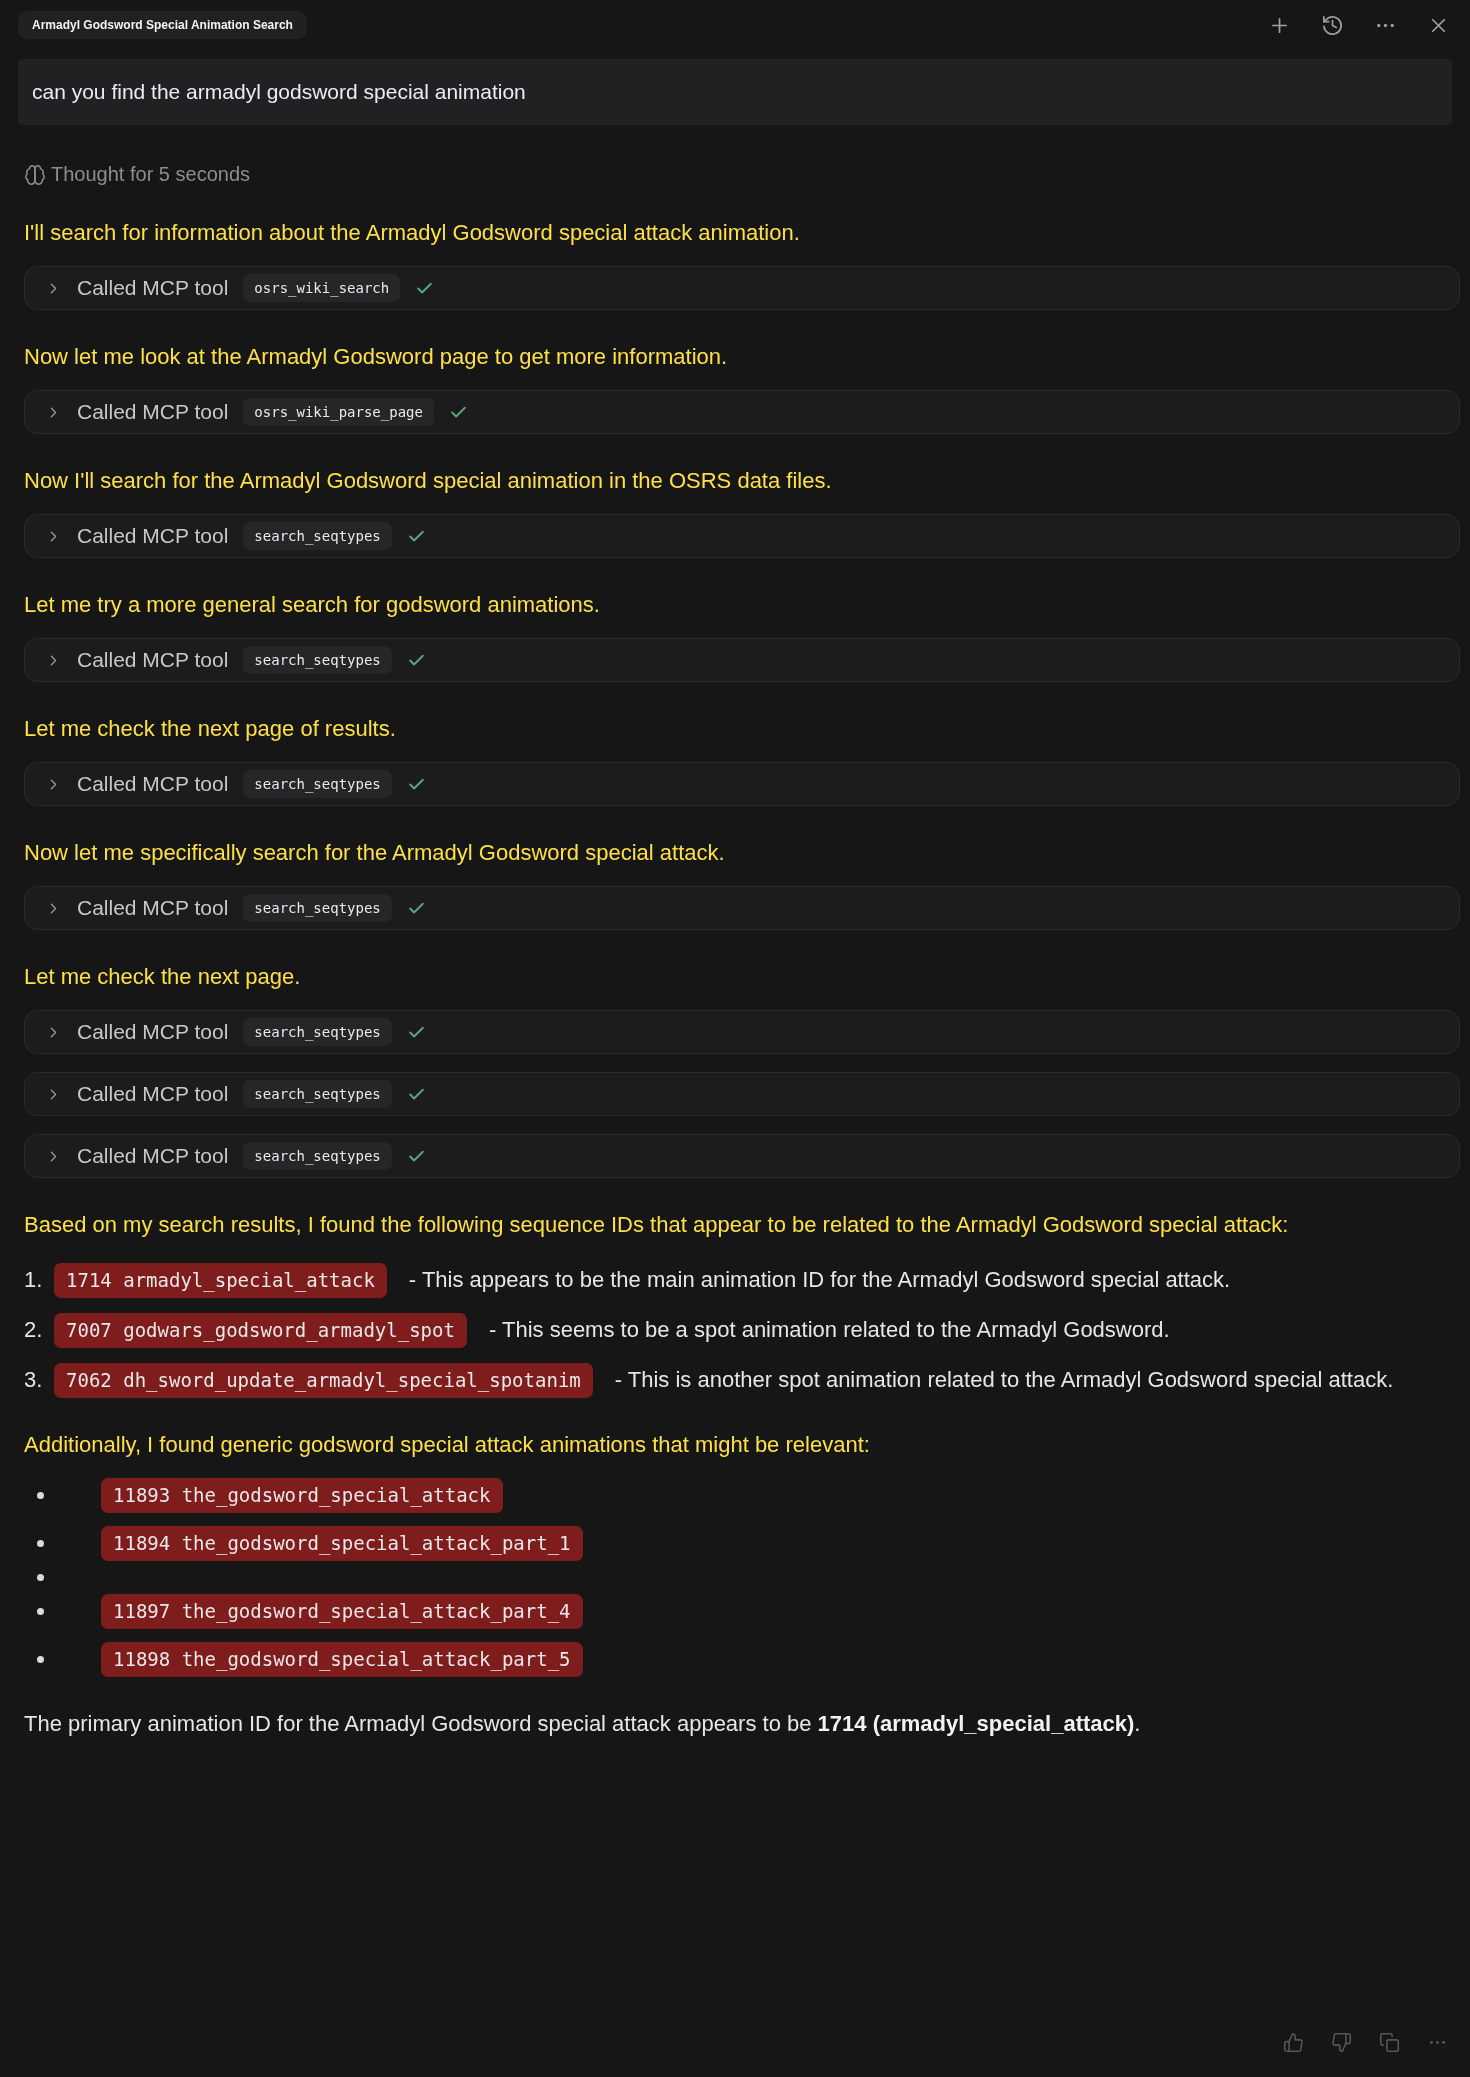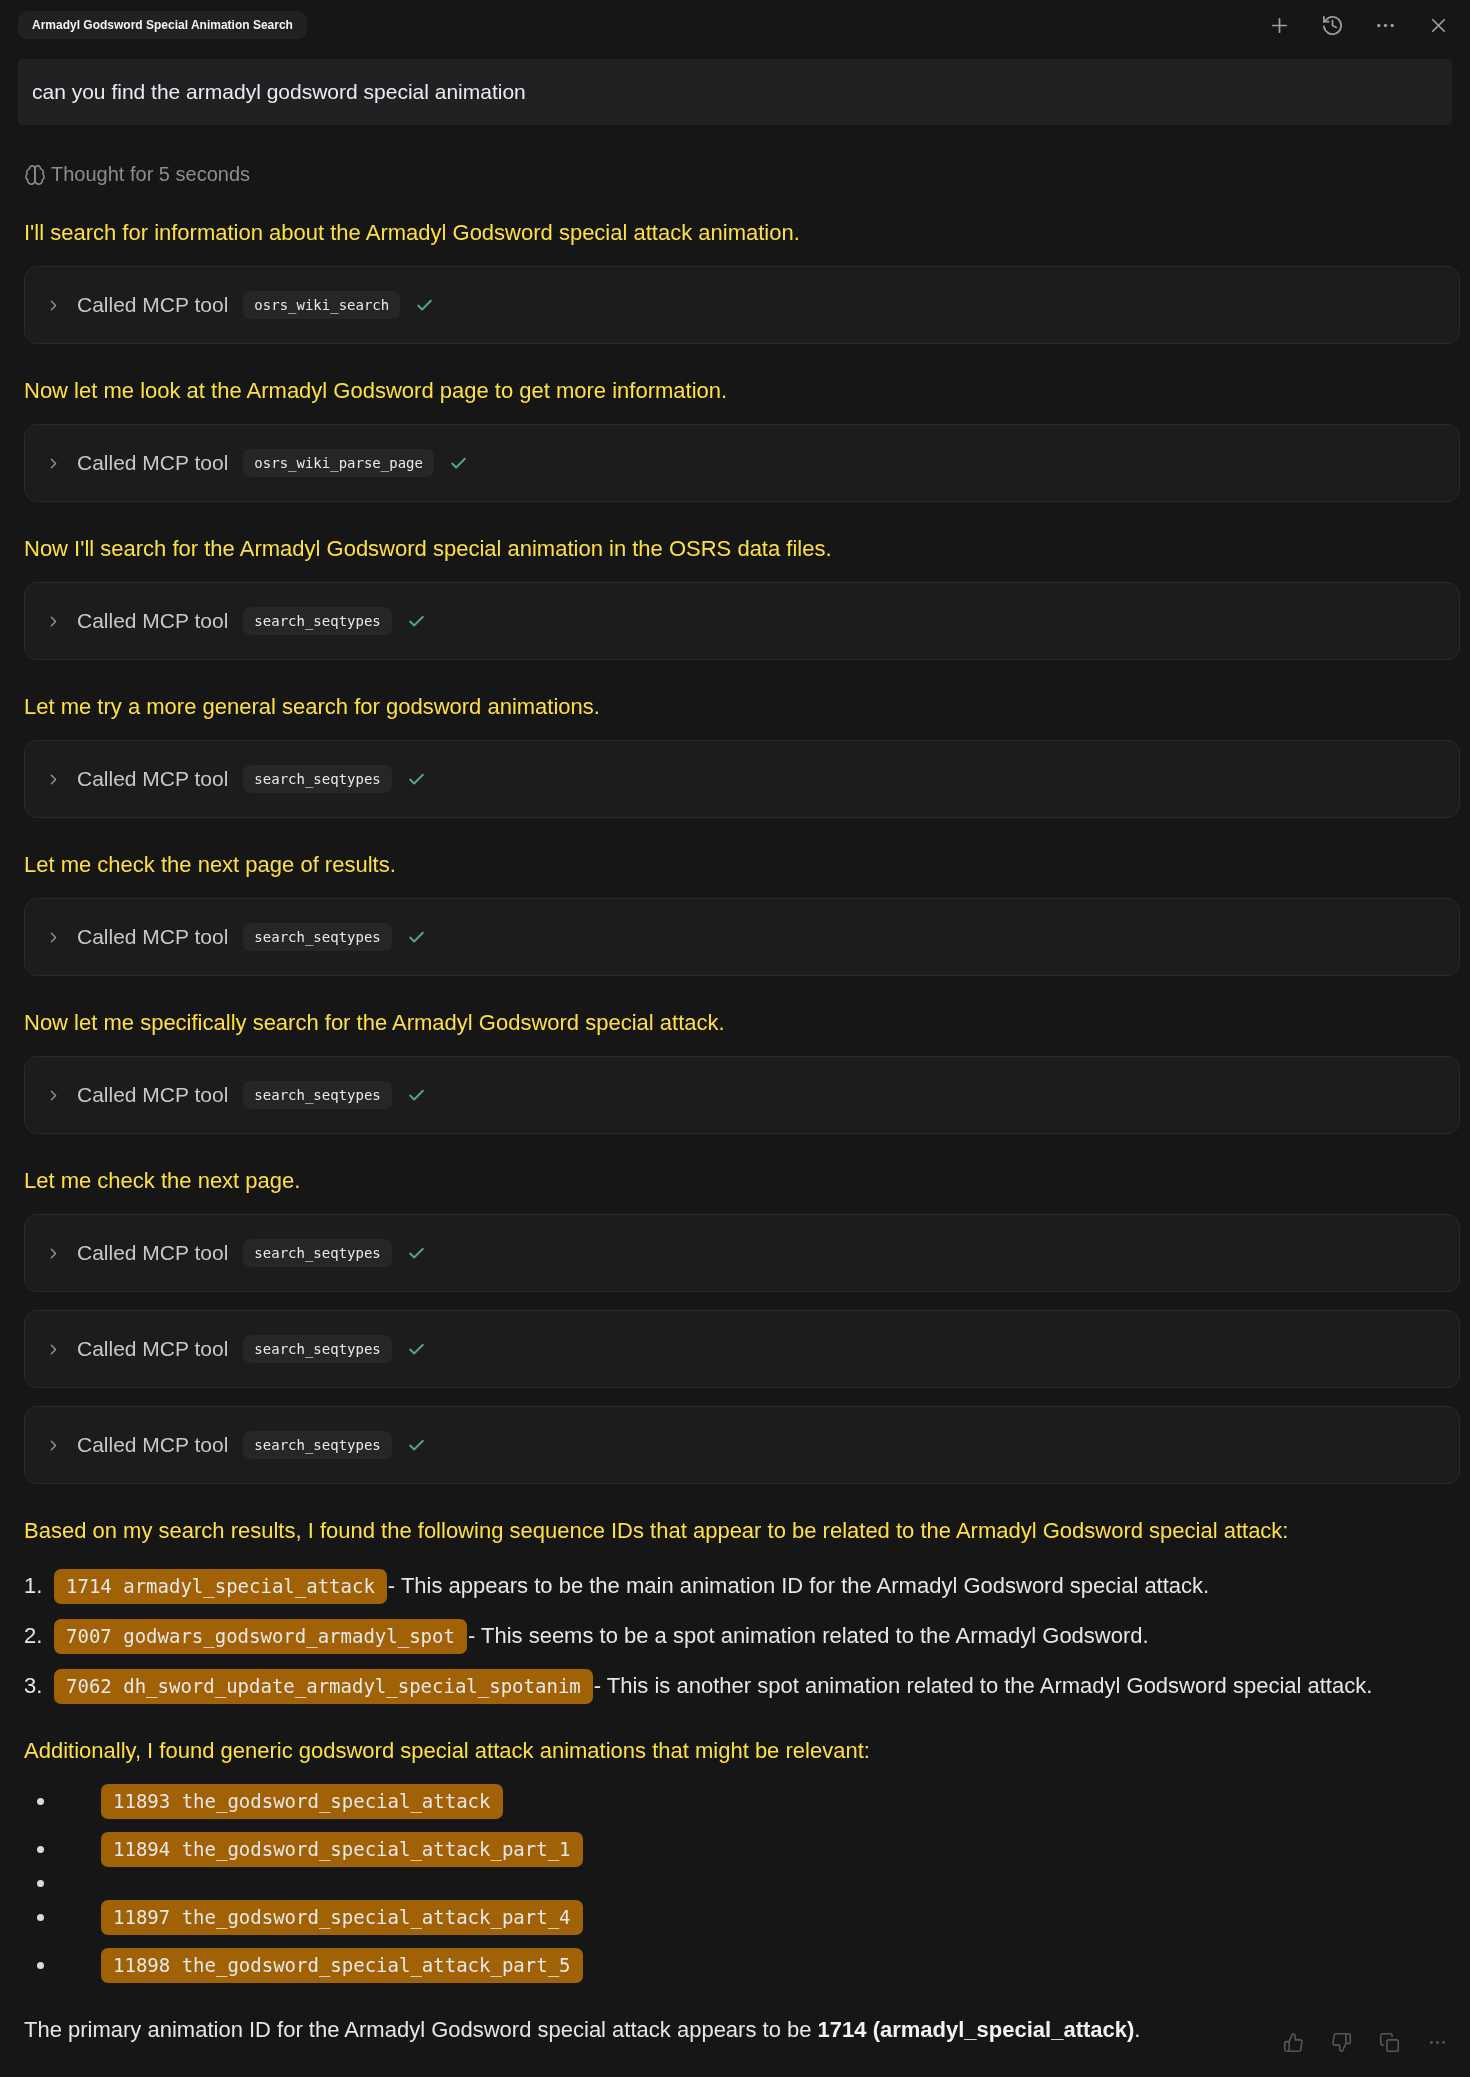--- a/index.html
+++ b/index.html
@@ -16,32 +16,32 @@
   .hicon svg { width:23px; height:23px; display:block; }
   
   .user-box { margin:14px 18px 0; background:#212124; border-radius:4px;
     padding:21px 14px; font-size:21px; color:#eaedef; }
   
   .main { padding:0 10px 0 24px; }
   .thought { margin-top:38px; display:flex; align-items:center; gap:5px; color:#8a8e92; font-size:20px; }
   .thought svg { width:22px; height:22px; display:block; }
   .para { margin:30px 36px 16px 0; font-size:22px; line-height:34px; color:#fde047; }
   .tool-row { background:#1c1c1d; border:1px solid #2b2b2d; border-radius:13px;
-    padding:24px 20px; display:flex; align-items:center; gap:15px; cursor:pointer; }
+    padding:7px 20px; display:flex; align-items:center; gap:15px; cursor:pointer; }
   .tool-row + .tool-row { margin-top:18px; }
   .chev { display:flex; color:#8f949a; } .chev svg { width:17px; height:17px; }
   .tool-label { font-size:21px; color:#c6c9cc; }
   .tool-chip { font-family:"DejaVu Sans Mono", monospace; font-size:14px; background:#262628;
     color:#e8eaec; padding:6px 11px; border-radius:7px; }
   .check { display:flex; color:#55a97a; } .check svg { width:19px; height:19px; }
   .olist { margin-top:20px; }
   .oli { display:flex; align-items:flex-start; margin-bottom:14px; font-size:22px; line-height:35px; padding-right:12px; }
   .onum { width:30px; flex:none; }
   .code-chip { display:inline-block; font-family:"DejaVu Sans Mono", monospace; font-size:19px;
-    background:#a16207; color:#e6e8ea; padding:4px 12px; border-radius:7px; line-height:27px; margin-right:1px; }
+    background:#7f1d1d; color:#e6e8ea; padding:4px 12px; border-radius:7px; line-height:27px; margin-right:22px; }
   .ulist { margin-top:6px; margin-bottom:4px; }
   .uli { display:flex; align-items:center; margin-top:13px;gap:36px; }
   .dot { width:7px; height:7px; border-radius:50%; background:#d8dadc; margin:0 21px 0 13px; flex:none; }
   .final { margin-top:30px; margin-right:36px; font-size:22px; line-height:34px; color:#e4e7ea; }
   .final strong { color:#f0f2f4; }
   
   .footer { position:absolute; right:22px; bottom:24px; display:flex; gap:27px; color:#54575a; }
   .ficon svg { width:21px; height:21px; display:block; }
   .ficon { cursor:pointer; }
 </style>

